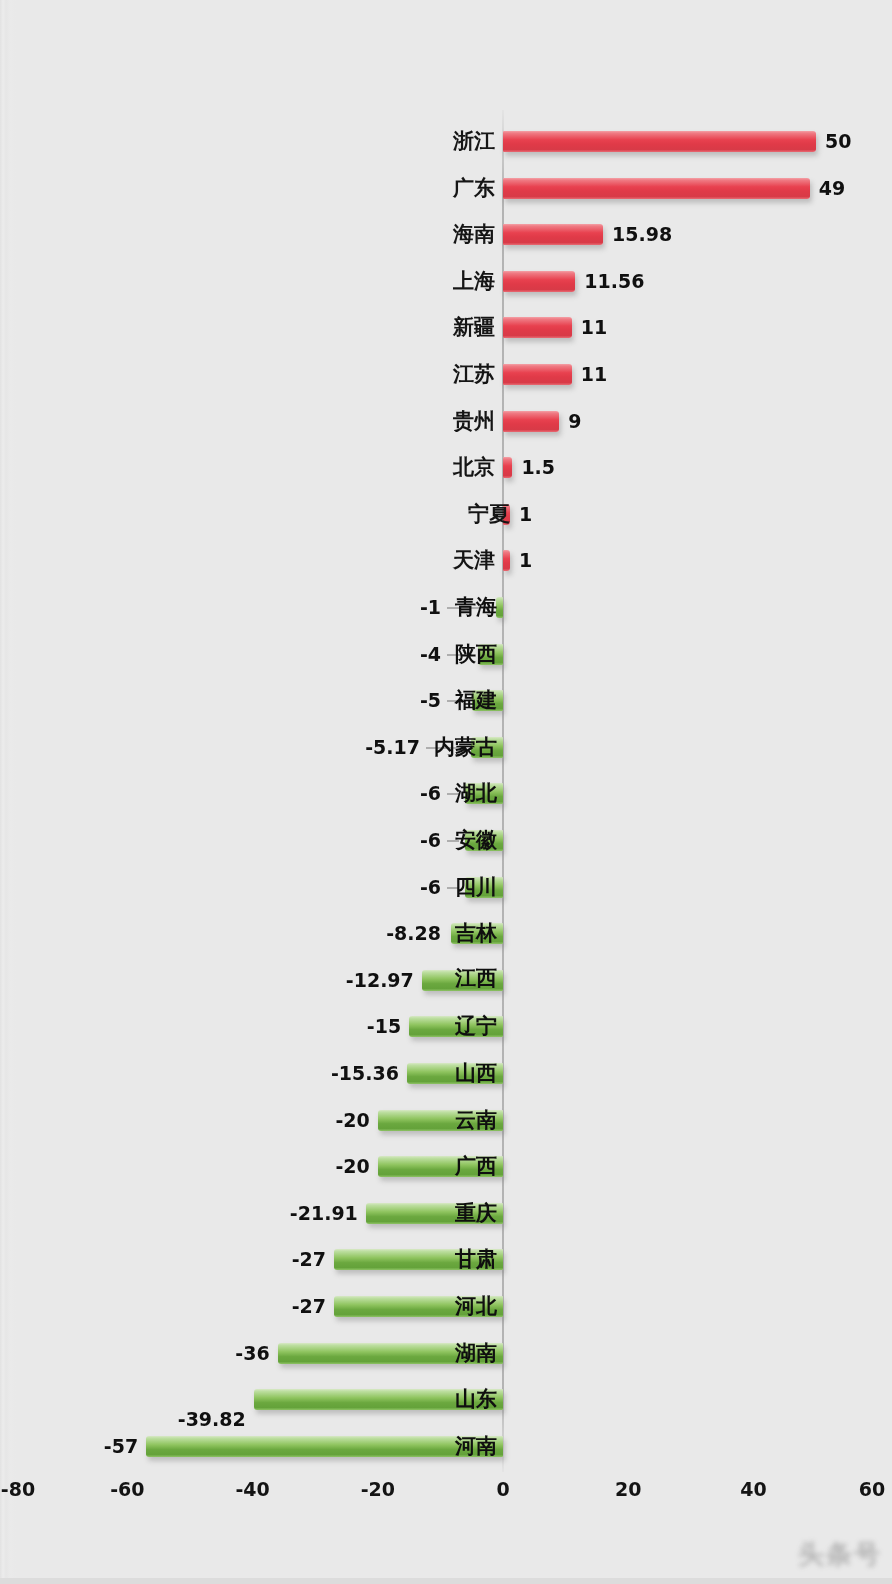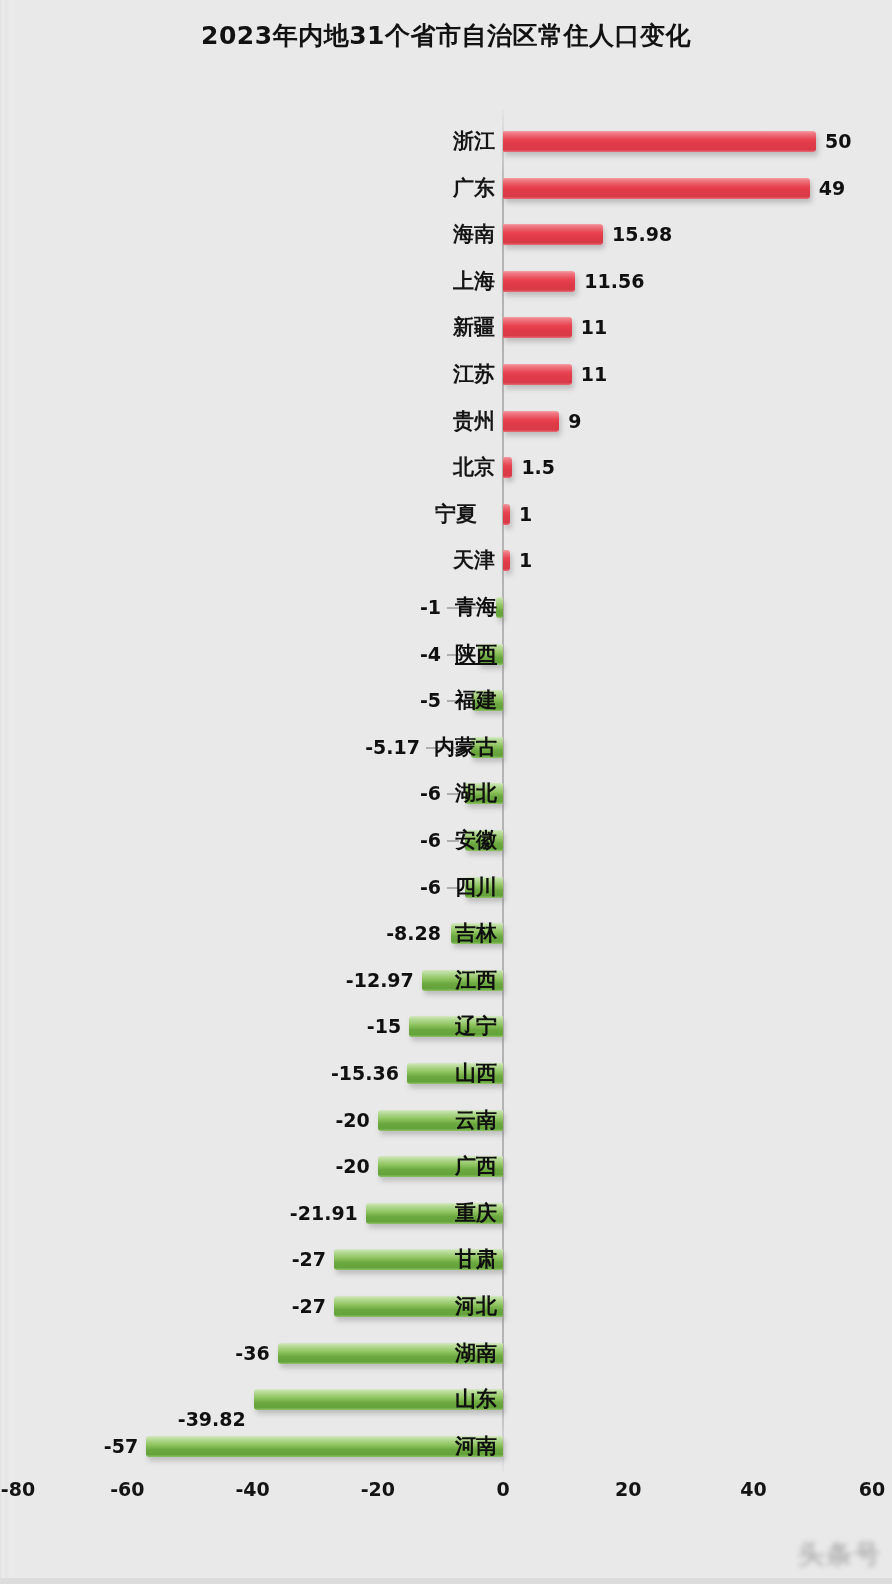--- a/index.html
+++ b/index.html
@@ -164,21 +164,20 @@
     height: 6px;
     background: #dcdcdc;
   }
 </style>
 </head>
 <body>
 
 <div id="page">
 
   <div id="title-block">
-    <div class="title-line">2023年内地31个省市自治区常住人口变化</div>
   </div>
 
   <div id="plot">
     <div id="zero-axis"></div>
     <div id="bars-container">
         <div class="row" style="top: 8px;">
           <div class="bar pos" style="width: 313px;"></div>
           <div class="cat-label" style="right: 397px; text-align: right;">浙江</div>
           <div class="val-label" style="left: 825px;">50</div>
         </div>
@@ -212,38 +211,38 @@
           <div class="cat-label" style="right: 397px; text-align: right;">贵州</div>
           <div class="val-label" style="left: 568.34px;">9</div>
         </div>
         <div class="row" style="top: 334.2px;">
           <div class="bar pos" style="width: 9.39px;"></div>
           <div class="cat-label" style="right: 397px; text-align: right;">北京</div>
           <div class="val-label" style="left: 521.39px;">1.5</div>
         </div>
         <div class="row" style="top: 380.8px;">
           <div class="bar pos" style="width: 7px;"></div>
-          <div class="cat-label" style="right: 415px; text-align: right;">宁夏</div>
+          <div class="cat-label" style="right: 382px; text-align: right;">宁夏</div>
           <div class="val-label" style="left: 519px;">1</div>
         </div>
         <div class="row" style="top: 427.4px;">
           <div class="bar pos" style="width: 7px;"></div>
           <div class="cat-label" style="right: 397px; text-align: right;">天津</div>
           <div class="val-label" style="left: 519px;">1</div>
         </div>
         <div class="row" style="top: 474px;">
           <div class="bar neg" style="width: 7px; left: 496px;"></div>
           <div class="leader" style="left: 447px; width: 43px;"></div>
           <div class="cat-label" style="right: 395px; text-align: right; color: rgb(15, 15, 15);">青海</div>
           <div class="val-label" style="right: 451px; text-align: right;">-1</div>
         </div>
         <div class="row" style="top: 520.6px;">
           <div class="bar neg" style="width: 25.04px; left: 477.96px;"></div>
           <div class="leader" style="left: 447px; width: 24.96px;"></div>
-          <div class="cat-label" style="right: 395px; text-align: left; color: rgb(15, 15, 15); text-decoration: underline;">陕西</div>
+          <div class="cat-label" style="right: 395px; text-align: left; color: rgb(15, 15, 15);">陕西</div>
           <div class="val-label" style="right: 451px; text-align: right;">-4</div>
         </div>
         <div class="row" style="top: 567.2px;">
           <div class="bar neg" style="width: 31.3px; left: 471.7px;"></div>
           <div class="leader" style="left: 447px; width: 18.7px;"></div>
           <div class="cat-label" style="right: 395px; text-align: right; color: rgb(15, 15, 15);">福建</div>
           <div class="val-label" style="right: 451px; text-align: right;">-5</div>
         </div>
         <div class="row" style="top: 613.8px;">
           <div class="bar neg" style="width: 32.3642px; left: 470.636px;"></div>
@@ -269,21 +268,21 @@
           <div class="cat-label" style="right: 395px; text-align: right; color: rgb(15, 15, 15);">四川</div>
           <div class="val-label" style="right: 451px; text-align: right;">-6</div>
         </div>
         <div class="row" style="top: 800.2px;">
           <div class="bar neg" style="width: 51.8328px; left: 451.167px;"></div>
           <div class="cat-label" style="right: 395px; text-align: right; color: rgb(15, 15, 15);">吉林</div>
           <div class="val-label" style="right: 451px; text-align: right;">-8.28</div>
         </div>
         <div class="row" style="top: 846.8px;">
           <div class="bar neg" style="width: 81.1922px; left: 421.808px;"></div>
-          <div class="cat-label" style="right: 395px; text-align: center; color: rgb(15, 15, 15);">江西</div>
+          <div class="cat-label" style="right: 395px; text-align: center; color: rgb(15, 15, 15); font-family: Liberation Mono, monospace;">江西</div>
           <div class="val-label" style="right: 478.192px; text-align: right;">-12.97</div>
         </div>
         <div class="row" style="top: 893.4px;">
           <div class="bar neg" style="width: 93.9px; left: 409.1px;"></div>
           <div class="cat-label" style="right: 395px; text-align: right; color: rgb(15, 15, 15);">辽宁</div>
           <div class="val-label" style="right: 490.9px; text-align: center;">-15</div>
         </div>
         <div class="row" style="top: 940px;">
           <div class="bar neg" style="width: 96.1536px; left: 406.846px;"></div>
           <div class="cat-label" style="right: 395px; text-align: right; color: rgb(15, 15, 15);">山西</div>

